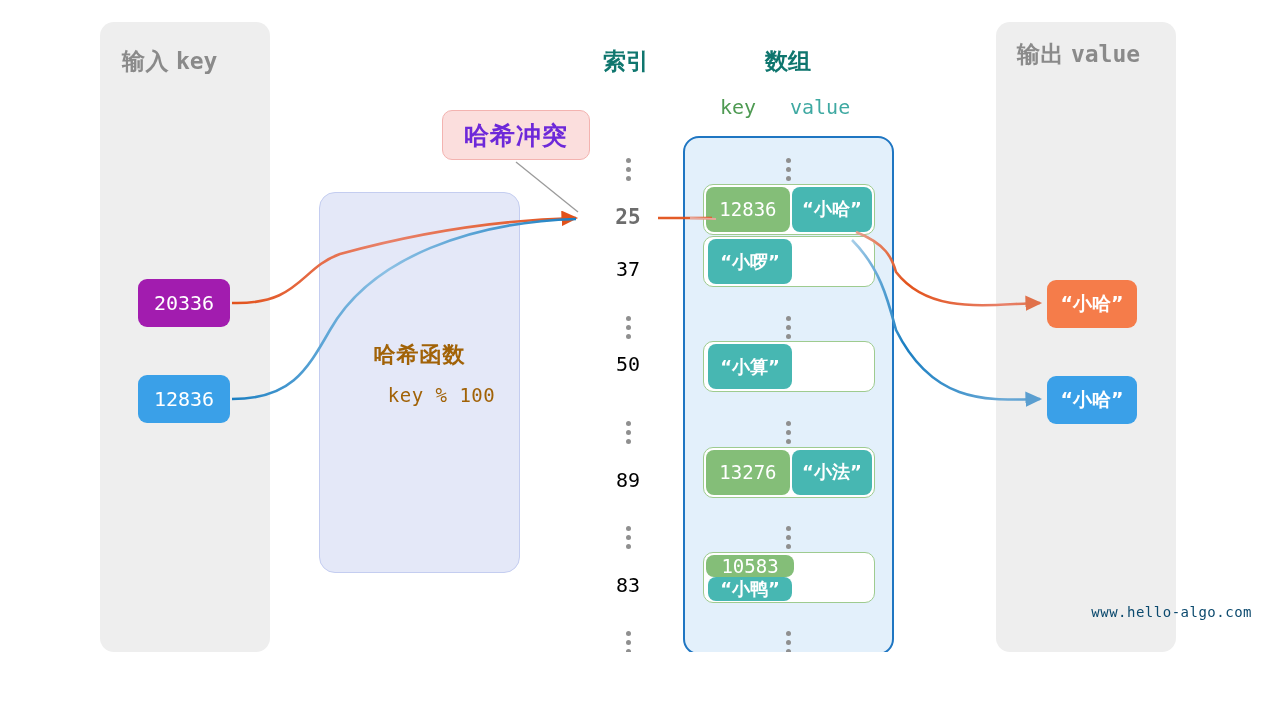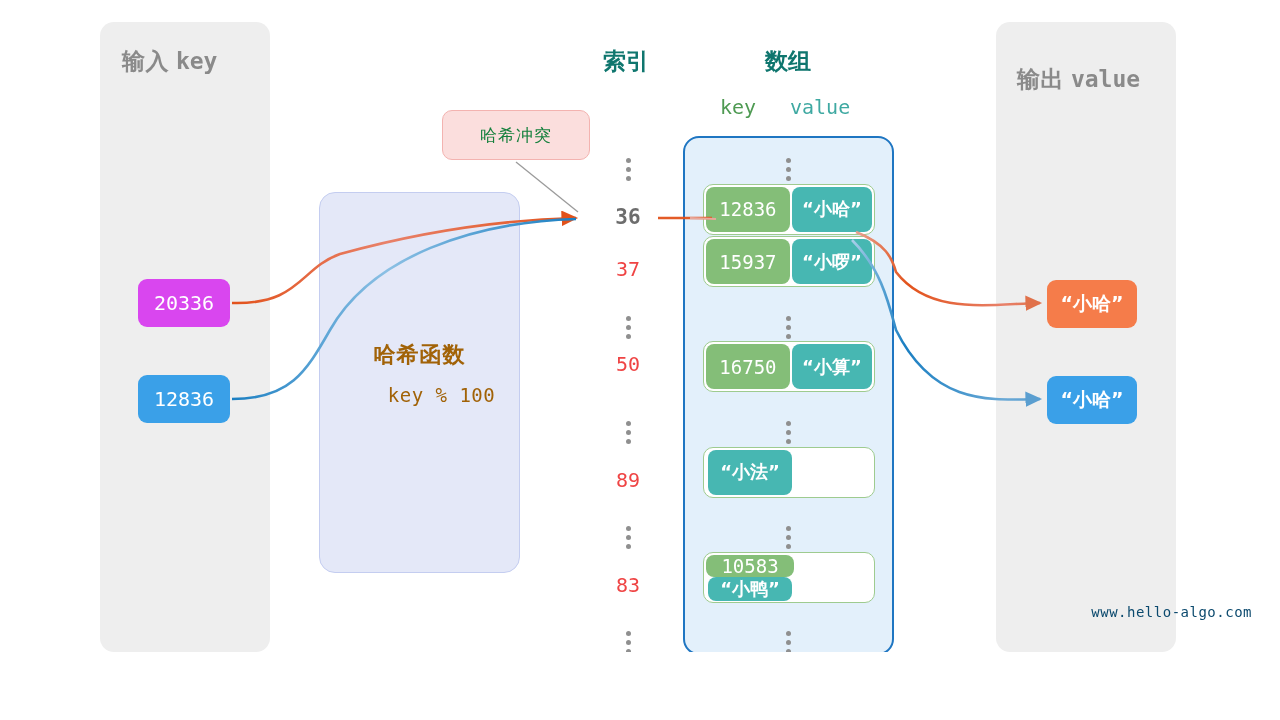--- a/index.html
+++ b/index.html
@@ -101,23 +101,23 @@
     left: 442px;
     top: 110px;
     width: 148px;
     height: 50px;
     background: #fbdedd;
     border: 1.4px solid #f3b3b0;
     border-radius: 10px;
     display: flex;
     align-items: center;
     justify-content: center;
-    color: #15803d;
-    font-size: 17px;
-    font-weight: normal;
+    color: #6d28d9;
+    font-size: 25px;
+    font-weight: bold;
     letter-spacing: 1px;
     box-sizing: border-box;
   }
 
   
   .col-heading {
     position: absolute;
     font-size: 23px;
     font-weight: bold;
     color: #0f766e;
@@ -130,21 +130,21 @@
     white-space: nowrap;
   }
 
   
   .index-cell {
     position: absolute;
     width: 70px;
     text-align: center;
     font-size: 20px;
     font-family: "DejaVu Sans Mono", "Liberation Mono", monospace;
-    color: #ef4444;
+    color: #000000;
   }
   .index-cell.active {
     color: #6d6d6d;
     font-weight: bold;
     font-size: 21px;
   }
 
   
   #array-box {
     position: absolute;
@@ -225,21 +225,21 @@
 <body>
 
 <div id="stage">
 
   <div class="panel" id="input-panel" style="left:100px; top:22px; width:170px; height:630px;"></div>
   <div class="panel-title" style="left:122px; top:46px;">
     <span>输入</span>
     <span class="mono">key</span>
   </div>
 
-  <div class="pill" id="input-pill-0" style="left:138px; top:279px; width:92px; height:48px; background:#d946ef;">20336</div>
+  <div class="pill" id="input-pill-0" style="left:138px; top:279px; width:92px; height:48px; background:#a21caf;">20336</div>
   <div class="pill" id="input-pill-1" style="left:138px; top:375px; width:92px; height:48px; background:#3aa0e8;">12836</div>
 
   <div id="hash-box"></div>
   <div id="hash-box-text">
     <div id="hash-fn-name">哈希函数</div>
     <div id="hash-fn-expr">key % 100</div>
   </div>
 
   <div id="collision-label">哈希冲突</div>
 
@@ -254,57 +254,56 @@
       <div class="vdots" style="left: 618px; top: 154px;">
         <i></i>
         <i></i>
         <i></i>
       </div>
       <div class="vdots" style="left: 778px; top: 154px;">
         <i></i>
         <i></i>
         <i></i>
       </div>
-      <div class="index-cell active" style="left: 593px; top: 204.6px;">36</div>
+      <div class="index-cell active" style="left: 593px; top: 204.6px;">25</div>
       <div class="entry" style="left: 703px; top: 183.6px; width: 172px; height: 51px;">
         <div class="cell cell-key">12836</div>
         <div class="cell cell-val">“小哈”</div>
       </div>
       <div class="index-cell" style="left: 593px; top: 257.2px;">37</div>
       <div class="entry" style="left: 703px; top: 236.2px; width: 172px; height: 51px;">
-        <div class="cell cell-key">15937</div>
         <div class="cell cell-val">“小啰”</div>
       </div>
       <div class="vdots" style="left: 618px; top: 311.8px;">
         <i></i>
         <i></i>
         <i></i>
       </div>
       <div class="vdots" style="left: 778px; top: 311.8px;">
         <i></i>
         <i></i>
         <i></i>
       </div>
       <div class="index-cell" style="left: 593px; top: 352px;">50</div>
       <div class="entry" style="left: 703px; top: 341.4px; width: 172px; height: 51px;">
-        <div class="cell cell-key">16750</div>
         <div class="cell cell-val">“小算”</div>
       </div>
       <div class="vdots" style="left: 618px; top: 417px;">
         <i></i>
         <i></i>
         <i></i>
       </div>
       <div class="vdots" style="left: 778px; top: 417px;">
         <i></i>
         <i></i>
         <i></i>
       </div>
       <div class="index-cell" style="left: 593px; top: 467.6px;">89</div>
       <div class="entry" style="left: 703px; top: 446.6px; width: 172px; height: 51px;">
+        <div class="cell cell-key">13276</div>
         <div class="cell cell-val">“小法”</div>
       </div>
       <div class="vdots" style="left: 618px; top: 522.2px;">
         <i></i>
         <i></i>
         <i></i>
       </div>
       <div class="vdots" style="left: 778px; top: 522.2px;">
         <i></i>
         <i></i>
@@ -321,21 +320,21 @@
         <i></i>
       </div>
       <div class="vdots" style="left: 778px; top: 627.4px;">
         <i></i>
         <i></i>
         <i></i>
       </div>
     </div>
 
   <div class="panel" id="output-panel" style="left:996px; top:22px; width:180px; height:630px;"></div>
-  <div class="panel-title" style="left:1017px; top:64px;">
+  <div class="panel-title" style="left:1017px; top:39px;">
     <span>输出</span>
     <span class="mono">value</span>
   </div>
 
   <div class="pill cn" id="output-pill-0" style="left:1047px; top:280px; width:90px; height:48px; background:#f57c4a;">“小哈”</div>
   <div class="pill cn" id="output-pill-1" style="left:1047px; top:376px; width:90px; height:48px; background:#3aa0e8;">“小哈”</div>
 
   <svg id="wires" viewBox="0 0 1280 720">
     <defs>
       <marker id="arrow-orange" markerWidth="7" markerHeight="7" refX="5.6" refY="3" orient="auto">

